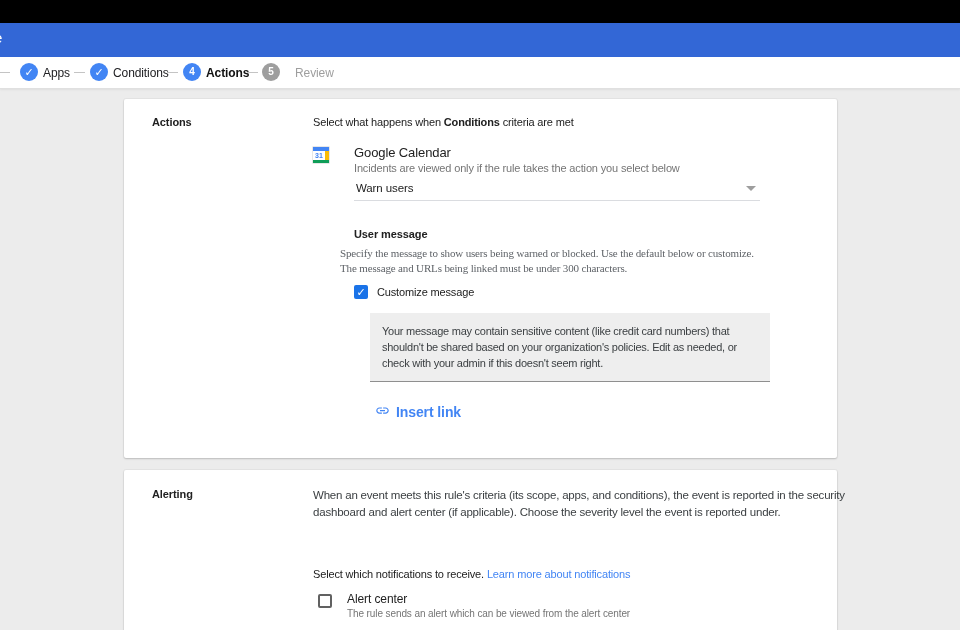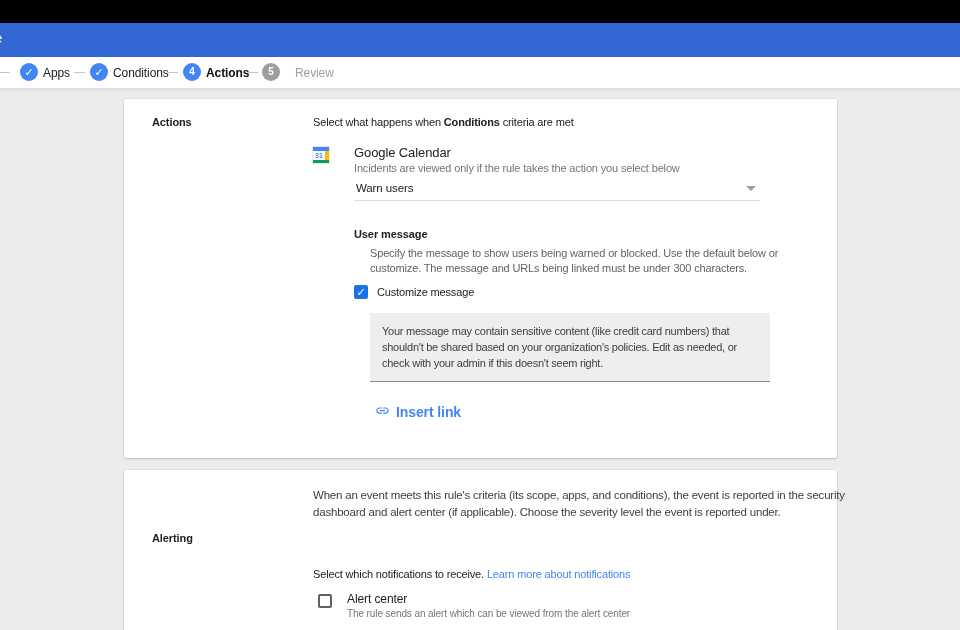--- a/index.html
+++ b/index.html
@@ -105,37 +105,37 @@
   </div>
   <div class="abs app-title" style="left:230px;top:46px;">Google Calendar</div>
   <div class="abs app-desc" style="left:230px;top:63px;">Incidents are viewed only if the rule takes the action you select below</div>
 
   <div class="abs select-line" style="left:230px;top:78px;width:406px;height:23px;">
     <div class="val" style="position:absolute;left:2px;top:5px;">Warn users</div>
     <div class="dd-arrow" style="position:absolute;right:4px;top:9px;"></div>
   </div>
 
   <div class="abs section-label" style="left:230px;top:129px;">User message</div>
-  <div class="abs body-text gray-text para" style="left:246px;top:147px;width:425px;">Specify the message to show users being warned or blocked. Use the default below or customize. The message and URLs being linked must be under 300 characters.</div>
+  <div class="abs body-text gray-text para" style="left:216px;top:147px;width:425px;font-family:Liberation Serif, serif;">Specify the message to show users being warned or blocked. Use the default below or customize. The message and URLs being linked must be under 300 characters.</div>
 
   <div class="abs cbx checked" style="left:230px;top:186px;"><span>✓</span></div>
   <div class="abs body-text" style="left:253px;top:187px;">Customize message</div>
 
   <div class="abs msg-box" style="left:246px;top:214px;width:400px;" role="textbox">Your message may contain sensitive content (like credit card numbers) that shouldn't be shared based on your organization's policies. Edit as needed, or check with your admin if this doesn't seem right.</div>
 
   <div class="abs" style="left:251px;top:304px;width:150px;height:16px;cursor:pointer;">
     <svg width="15" height="15" viewBox="0 0 24 24" style="position:absolute;left:0;top:0;">
       <path fill="#4285f4" d="M3.9 12c0-1.71 1.39-3.1 3.1-3.1h4V7H7c-2.76 0-5 2.24-5 5s2.24 5 5 5h4v-1.9H7c-1.71 0-3.1-1.39-3.1-3.1zM8 13h8v-2H8v2zm9-6h-4v1.9h4c1.71 0 3.1 1.39 3.1 3.1s-1.39 3.1-3.1 3.1h-4V17h4c2.76 0 5-2.24 5-5s-2.24-5-5-5z"></path>
     </svg>
     <span class="insert-link-label" style="position:absolute;left:21px;top:1px;">Insert link</span>
   </div>
 </div>
 
 <div class="abs card card2">
-  <div class="abs section-label" style="left:28px;top:18px;margin-top:44px;">Alerting</div>
+  <div class="abs section-label" style="left:28px;top:18px;">Alerting</div>
 
   <div class="abs para2" style="left:189px;top:17px;width:562px;">When an event meets this rule's criteria (its scope, apps, and conditions), the event is reported in the security dashboard and alert center (if applicable). Choose the severity level the event is reported under.</div>
 
 
   <div class="abs body-text" style="left:189px;top:98px;"><span>Select which notifications to receive. </span><span class="link-blue" style="cursor:pointer;">Learn more about notifications</span></div>
 
   <div class="abs cbx unchecked" style="left:194px;top:124px;"></div>
   <div class="abs alert-label" style="left:223px;top:122px;">Alert center</div>
   <div class="abs sub-desc" style="left:223px;top:138px;">The rule sends an alert which can be viewed from the alert center</div>
 </div>

